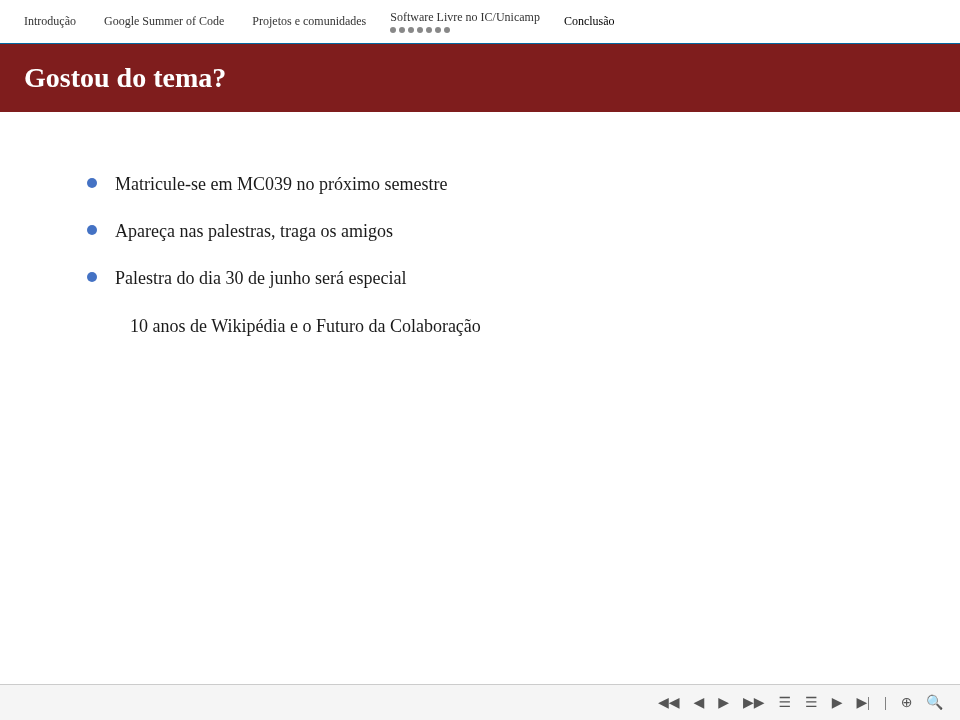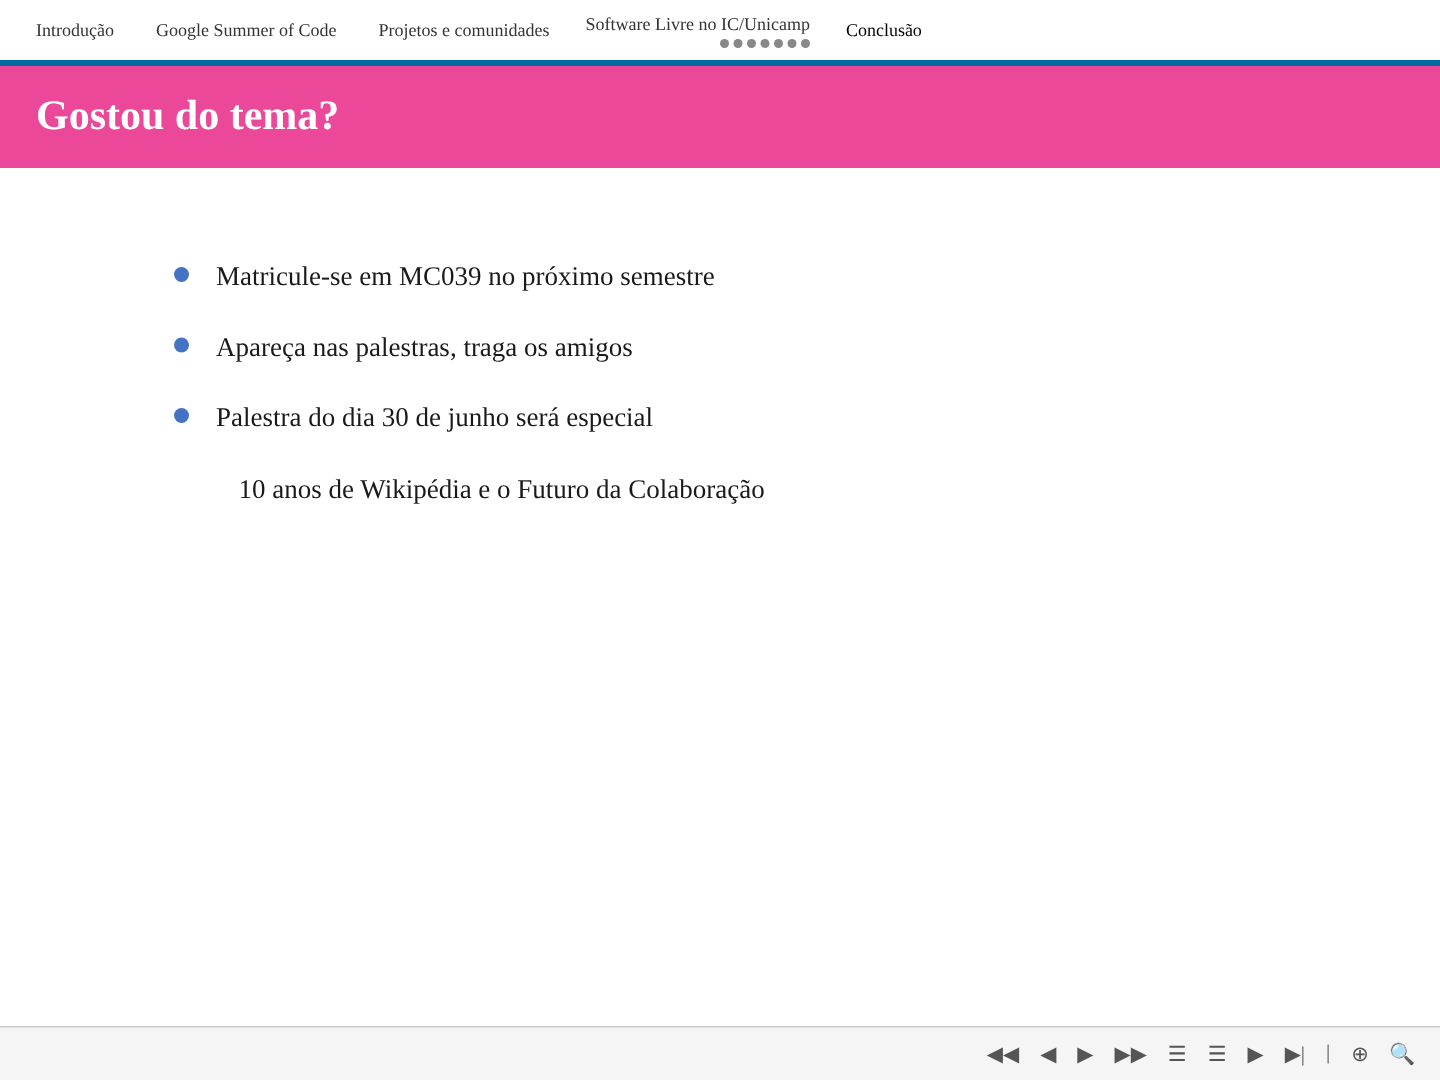--- a/index.html
+++ b/index.html
@@ -15,21 +15,21 @@
       font-family: 'Latin Modern', 'Computer Modern', Georgia, serif;
       overflow: hidden;
       position: relative;
     }
 
     
     .nav-bar {
       display: flex;
       align-items: center;
       background: #ffffff;
-      border-bottom: 4px solid #0369a1;
+      border-bottom: 1px solid #0369a1;
       padding: 0 10px;
       height: 44px;
       gap: 0;
     }
 
     .nav-item {
       font-size: 12px;
       color: #333333;
       padding: 0 14px;
       height: 100%;
@@ -40,21 +40,21 @@
     }
 
     .nav-item.active {
       font-weight: normal;
       color: #000000;
     }
 
     .nav-section-software {
       display: flex;
       flex-direction: column;
-      align-items: flex-end;
+      align-items: flex-start;
       padding: 0 10px;
       font-size: 12px;
       color: #333333;
       cursor: pointer;
     }
 
     .nav-section-software .dots {
       display: flex;
       gap: 3px;
       margin-top: 2px;
@@ -63,37 +63,37 @@
     .nav-section-software .dots span {
       width: 6px;
       height: 6px;
       border-radius: 50%;
       background: #888888;
       display: inline-block;
     }
 
     
     .slide-header {
-      background: #ec4899;
+      background: #7f1d1d;
       padding: 18px 24px;
       min-height: 65px;
       display: flex;
       align-items: center;
     }
 
     .slide-header h1 {
       color: #ffffff;
       font-size: 28px;
       font-weight: bold;
       font-family: Georgia, serif;
     }
 
     
     .slide-content {
-      padding: 40px 80px 40px 116px;
+      padding: 40px 80px 40px 87px;
       flex: 1;
     }
 
     .bullet-list {
       list-style: none;
       margin-top: 20px;
     }
 
     .bullet-list li {
       display: flex;

